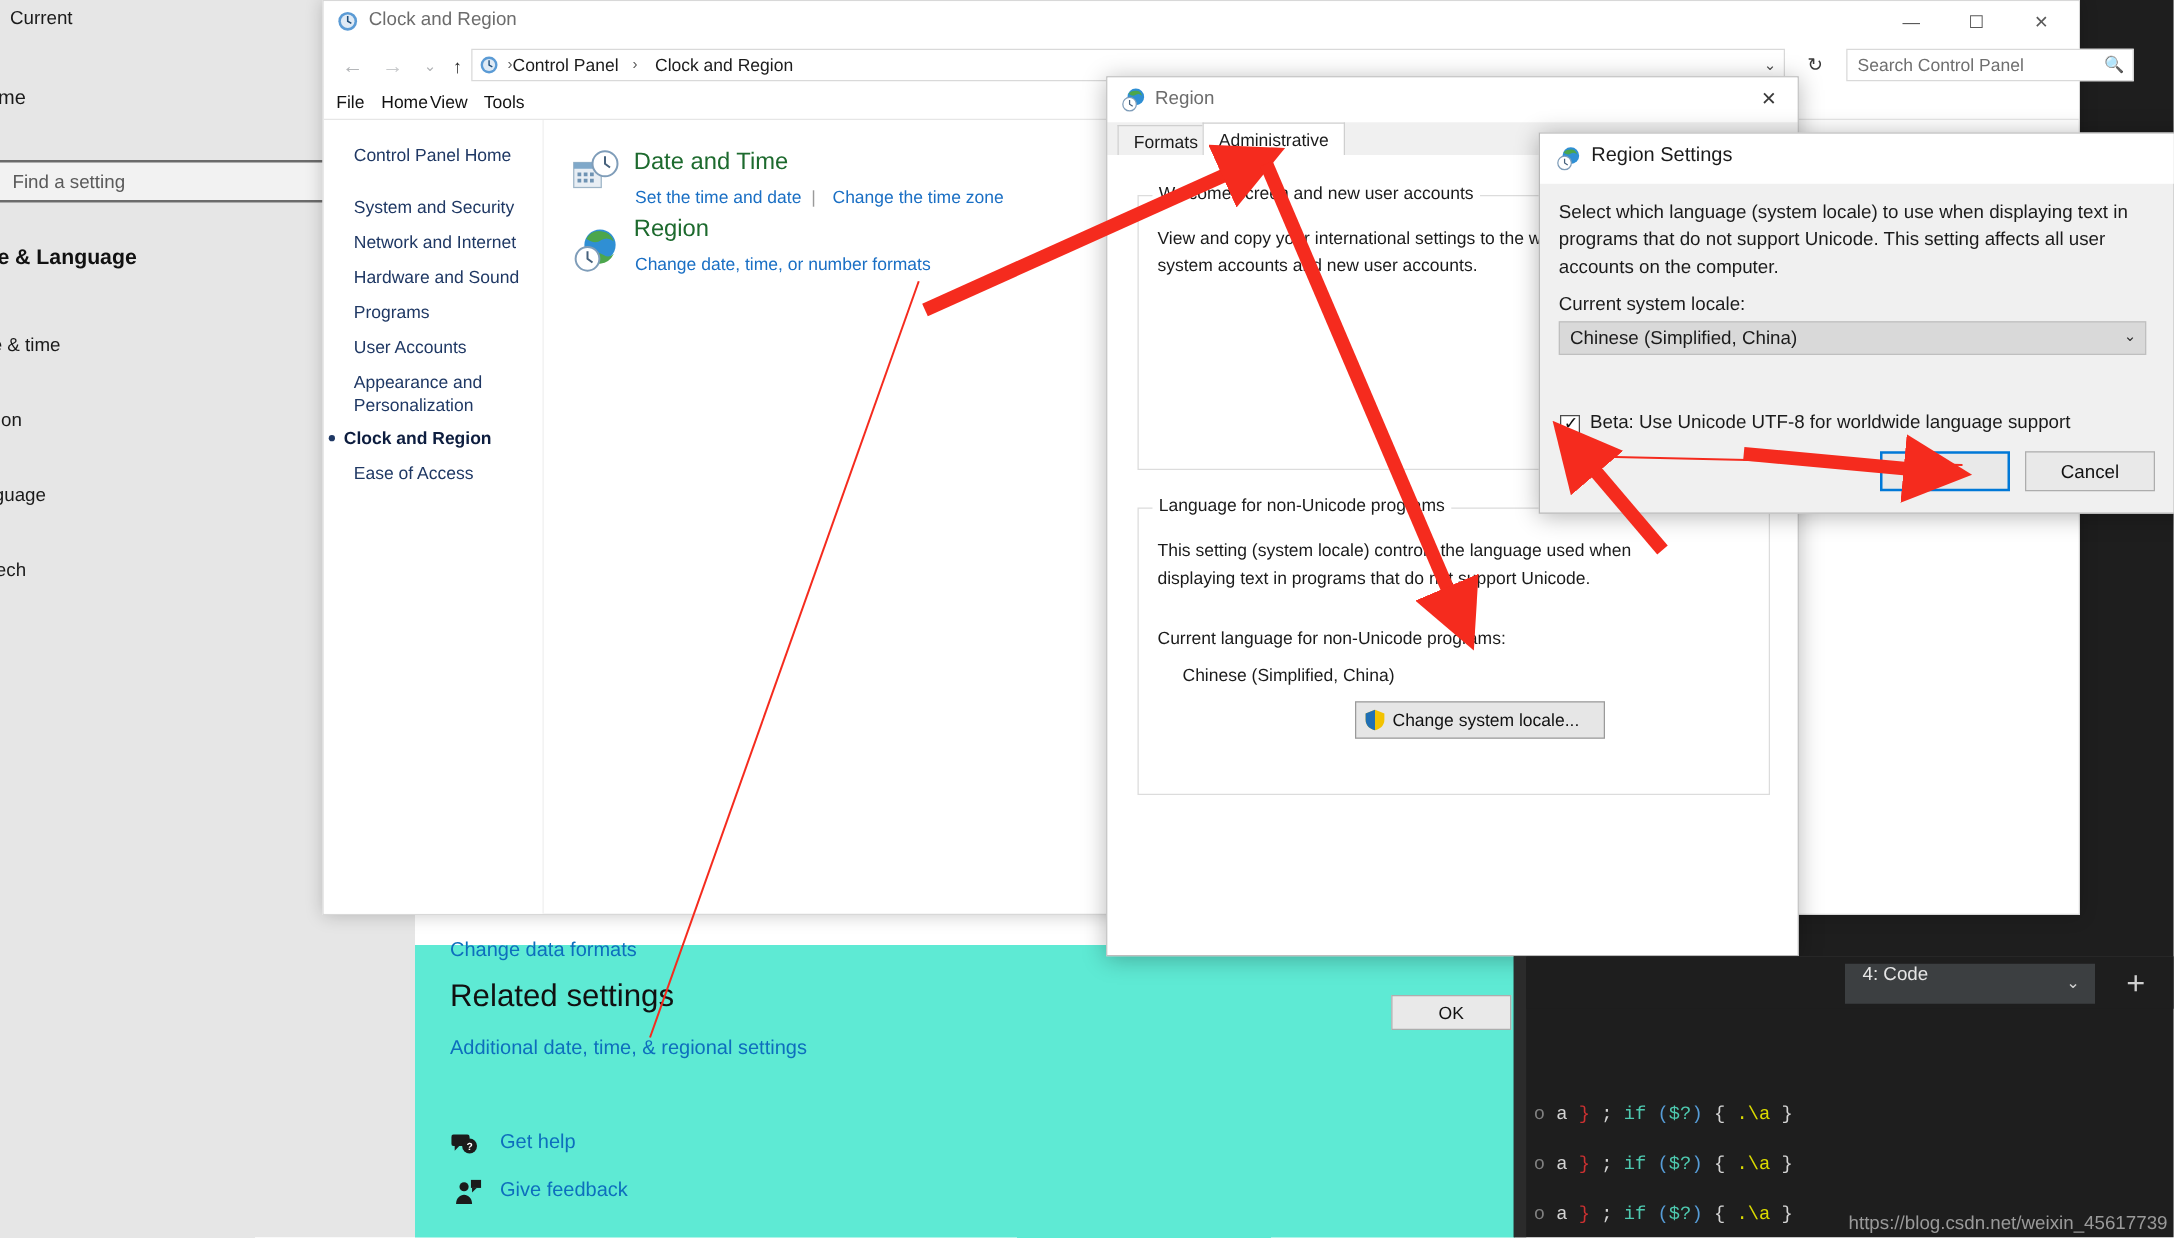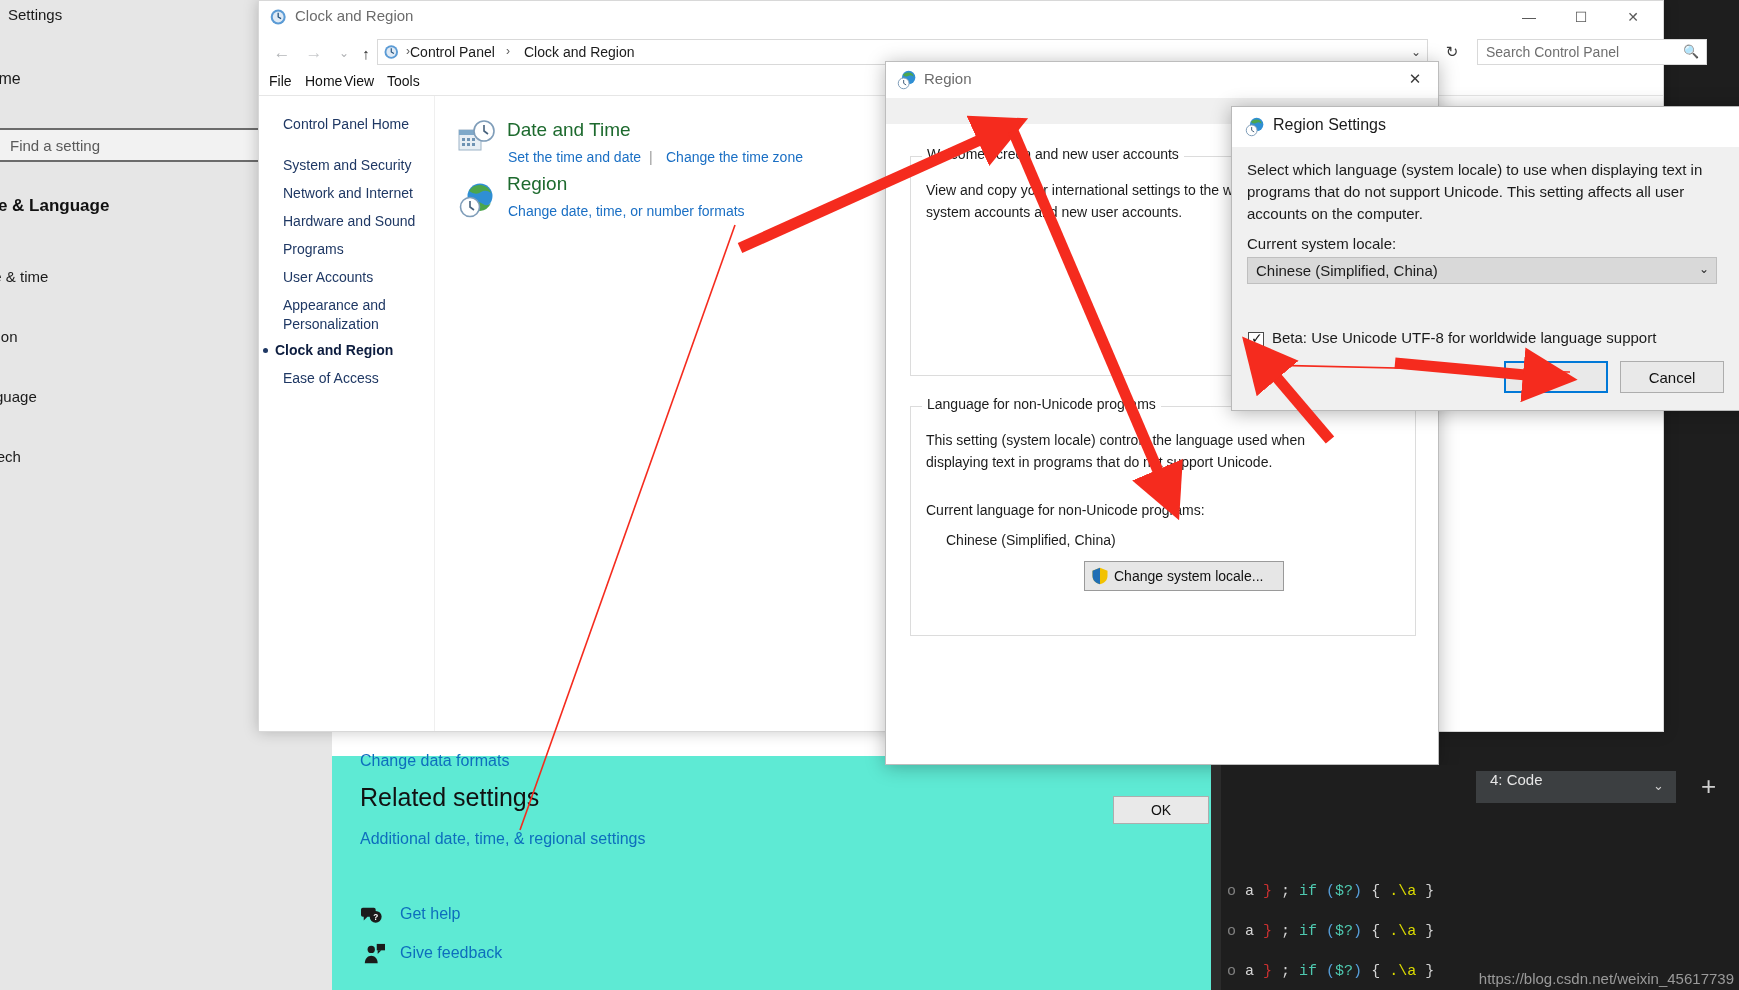--- a/index.html
+++ b/index.html
@@ -241,21 +241,21 @@
     position:absolute;left:1211px;top:0;width:528px;height:765px;background:#1e1e1e;
   }
   
   #arrow-svg{position:absolute;left:0;top:0;width:1739px;height:990px;pointer-events:none;}
 </style>
 </head>
 <body>
 
 <div id="settings-app">
   <div id="settings-titlebar">
-    <div id="settings-title">Settings</div>
+    <div id="settings-title">Current</div>
   </div>
   <div id="settings-home">Home</div>
   <div id="settings-search">
     <div id="settings-search-text">Find a setting</div>
   </div>
   <div id="settings-section">Time &amp; Language</div>
   <div class="settings-nav-item" style="top:268px">Date &amp; time</div>
   <div class="settings-nav-item" style="top:328px">Region</div>
   <div class="settings-nav-item" style="top:388px">Language</div>
   <div class="settings-nav-item" style="top:448px">Speech</div>
@@ -376,20 +376,24 @@
     <svg id="region-icon" viewBox="0 0 24 24">
       <circle cx="14" cy="9" r="8" fill="#2f8fd4"></circle>
       <path d="M7 6 q4 3 7 1 q3 -2 6 1 q-1 -5 -6 -5 q-5 0 -7 3z" fill="#4ca64c"></path>
       <circle cx="8" cy="16" r="6.5" fill="#fff" stroke="#7f9db9" stroke-width="1.2"></circle>
       <path d="M8 12 v4 l3 2" stroke="#46617c" stroke-width="1.2" fill="none"></path>
     </svg>
     <div id="region-title">Region</div>
     <div id="region-close">✕</div>
   </div>
 
+  <div id="region-tabstrip">
+    <div class="region-tab" id="tab-formats">Formats</div>
+    <div class="region-tab" id="tab-admin">Administrative</div>
+  </div>
 
   <div id="region-body">
     <div class="group-box" style="left:24px;top:32px;width:506px;height:220px"></div>
     <div class="group-legend" style="left:36px;top:22px">Welcome screen and new user accounts</div>
     <div class="rd-text" style="left:40px;top:58px">View and copy your international settings to the welcome screen,</div>
     <div class="rd-text" style="left:40px;top:80px">system accounts and new user accounts.</div>
     <div id="btn-copysettings"></div>
 
     <div class="group-box" style="left:24px;top:282px;width:506px;height:230px"></div>
     <div class="group-legend" style="left:36px;top:272px">Language for non-Unicode programs</div>

